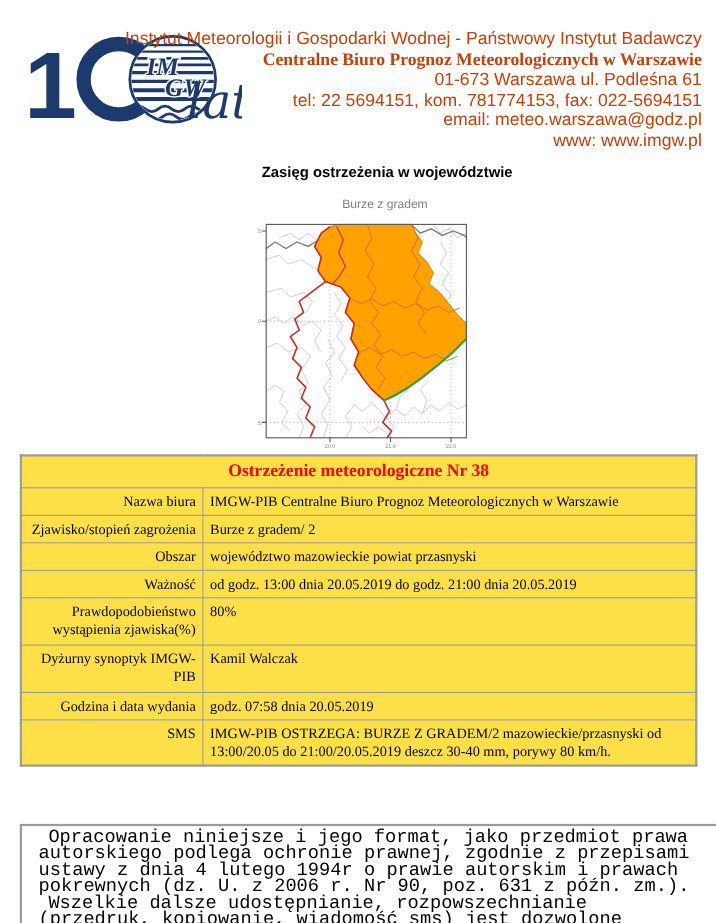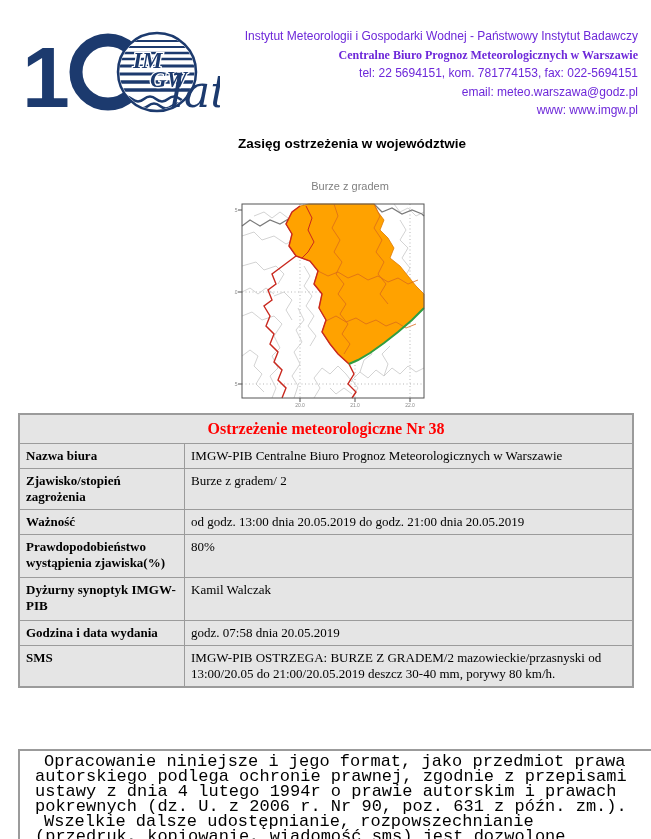--- a/index.html
+++ b/index.html
@@ -1,39 +1,39 @@
 <!DOCTYPE html>
 <html><head>
 <meta charset="utf-8">
 <style>
   html,body{margin:0;padding:0;background:#fff;}
   body{width:651px;height:839px;position:relative;font-family:"Liberation Sans",sans-serif;overflow:hidden;}
 
   
   .logo{position:absolute;left:20px;top:25px;width:200px;height:90px;}
-  .header-text{position:absolute;top:27px;right:13px;text-align:right;color:#6d28d9;
-    font-size:12px;line-height:18.5px;white-space:nowrap;}
+  .header-text{position:absolute;top:27px;right:13px;text-align:right;color:#c2410c;
+    font-size:16px;line-height:18.5px;white-space:nowrap;}
   .header-text .bold{font-weight:bold;font-family:Liberation Serif, serif;}
 
   
-  .section-title{position:absolute;left:54px;top:136px;width:596px;text-align:center;
+  .section-title{position:absolute;left:54px;top:149px;width:596px;text-align:center;
     color:#000;font-size:13.5px;font-weight:bold;}
   .map-subtitle{position:absolute;left:260px;top:180px;width:180px;text-align:center;
     color:#808080;font-size:11px;}
   .map-wrap{position:absolute;left:234px;top:196px;width:198px;height:214px;}
 
   
   .wtable{position:absolute;left:18px;top:413px;width:616px;border-collapse:collapse;
     font-family:"Liberation Serif",serif;}
   .wtable{border:2px solid #9b9b9b;}
   .wtable td{border:1px solid #9b9b9b;padding:4px 6px;font-size:13px;line-height:16px;
-    vertical-align:top;background:#e5e5e5;color:#000;}
+    vertical-align:top;background:#fde047;color:#000;}
   .wtable td.title-cell{text-align:center;color:#ff0000;font-weight:bold;font-size:16px;
     padding:5px 6px;line-height:18px;}
-  .wtable td.lbl{font-weight:bold;width:152px;}
+  .wtable td.lbl{font-weight:normal;width:152px;text-align:right;}
   .wtable tr.tall td{height:34px;}
 
   
   .footer-box{position:absolute;left:18px;top:749px;width:602px;border:2px solid #9b9b9b;
     padding:3px 15px;font-family:Liberation Mono, monospace;font-size:17px;line-height:15px;color:#000;}
   .footer-box p{margin:0;text-indent:9px;}
 </style>
 </head>
 <body>
 
@@ -64,20 +64,21 @@
         <text x="130" y="62" font-size="23">GW</text>
       </g>
       <text x="150" y="82" font-family="DejaVu Serif, serif" font-style="italic" font-size="44">lat</text>
     </g>
   </svg>
 </div>
 
 <div class="header-text">
   <div>Instytut Meteorologii i Gospodarki Wodnej - Państwowy Instytut Badawczy</div>
   <div class="bold">Centralne Biuro Prognoz Meteorologicznych w Warszawie</div>
+  <div>01-673 Warszawa ul. Podleśna 61</div>
   <div>tel: 22 5694151, kom. 781774153, fax: 022-5694151</div>
   <div>email: meteo.warszawa@godz.pl</div>
   <div>www: www.imgw.pl</div>
 </div>
 
 <div class="section-title">Zasięg ostrzeżenia w województwie</div>
 <div class="map-subtitle">Burze z gradem</div>
 
 <div class="map-wrap">
   <svg width="198" height="214" viewBox="0 0 198 214">
@@ -162,20 +163,24 @@
     </tr>
     <tr>
       <td class="lbl">Nazwa biura</td>
       <td>IMGW-PIB Centralne Biuro Prognoz Meteorologicznych w Warszawie</td>
     </tr>
     <tr>
       <td class="lbl">Zjawisko/stopień zagrożenia</td>
       <td>Burze z gradem/ 2</td>
     </tr>
     <tr>
+      <td class="lbl">Obszar</td>
+      <td>województwo mazowieckie powiat przasnyski</td>
+    </tr>
+    <tr>
       <td class="lbl">Ważność</td>
       <td>od godz. 13:00 dnia 20.05.2019 do godz. 21:00 dnia 20.05.2019</td>
     </tr>
     <tr class="tall">
       <td class="lbl">Prawdopodobieństwo wystąpienia zjawiska(%)</td>
       <td>80%</td>
     </tr>
     <tr class="tall">
       <td class="lbl">Dyżurny synoptyk IMGW-PIB</td>
       <td>Kamil Walczak</td>

